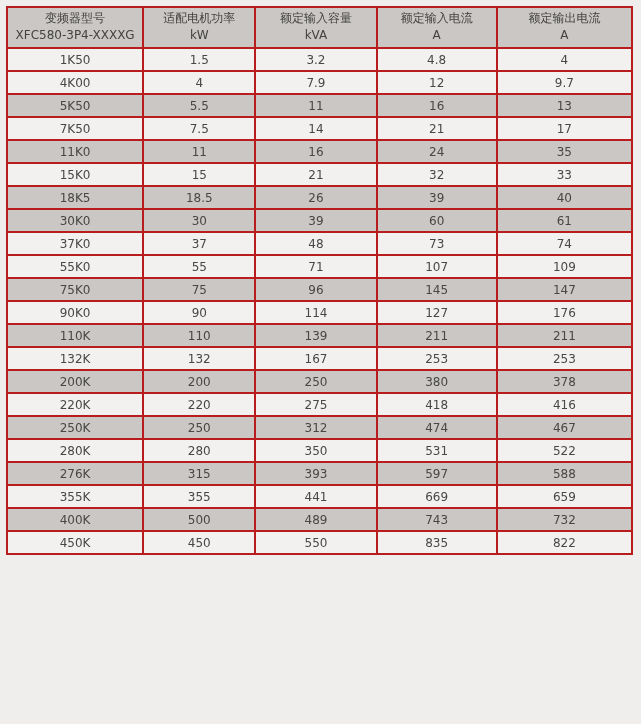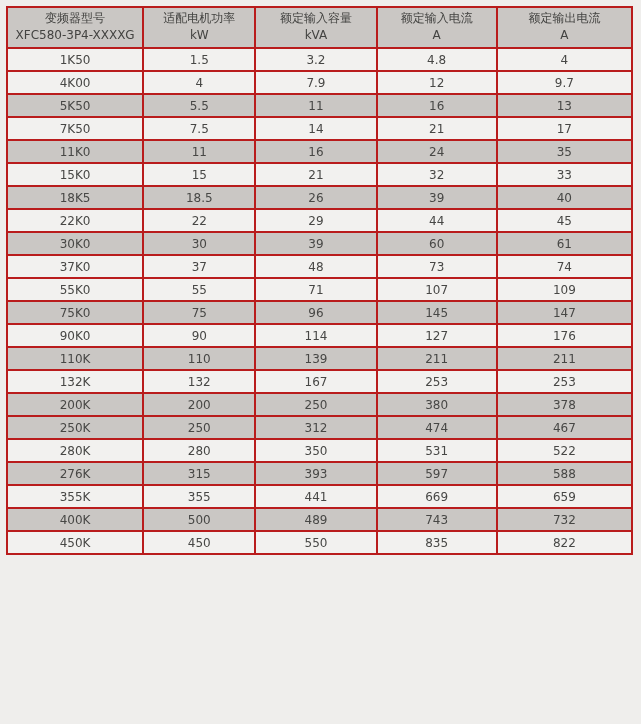--- a/index.html
+++ b/index.html
@@ -144,27 +144,20 @@
           <td>32</td>
           <td>33</td>
         </tr>
         <tr class="row-gray">
           <td>18K5</td>
           <td>18.5</td>
           <td>26</td>
           <td>39</td>
           <td>40</td>
         </tr>
-        <tr class="row-light">
-          <td>22K0</td>
-          <td>22</td>
-          <td>29</td>
-          <td>44</td>
-          <td>45</td>
-        </tr>
         <tr class="row-gray">
           <td>30K0</td>
           <td>30</td>
           <td>39</td>
           <td>60</td>
           <td>61</td>
         </tr>
         <tr class="row-light">
           <td>37K0</td>
           <td>37</td>
@@ -207,20 +200,27 @@
           <td>253</td>
           <td>253</td>
         </tr>
         <tr class="row-gray">
           <td>200K</td>
           <td>200</td>
           <td>250</td>
           <td>380</td>
           <td>378</td>
         </tr>
+        <tr class="row-light">
+          <td>220K</td>
+          <td>220</td>
+          <td>275</td>
+          <td>418</td>
+          <td>416</td>
+        </tr>
         <tr class="row-gray">
           <td>250K</td>
           <td>250</td>
           <td>312</td>
           <td>474</td>
           <td>467</td>
         </tr>
         <tr class="row-light">
           <td>280K</td>
           <td>280</td>

